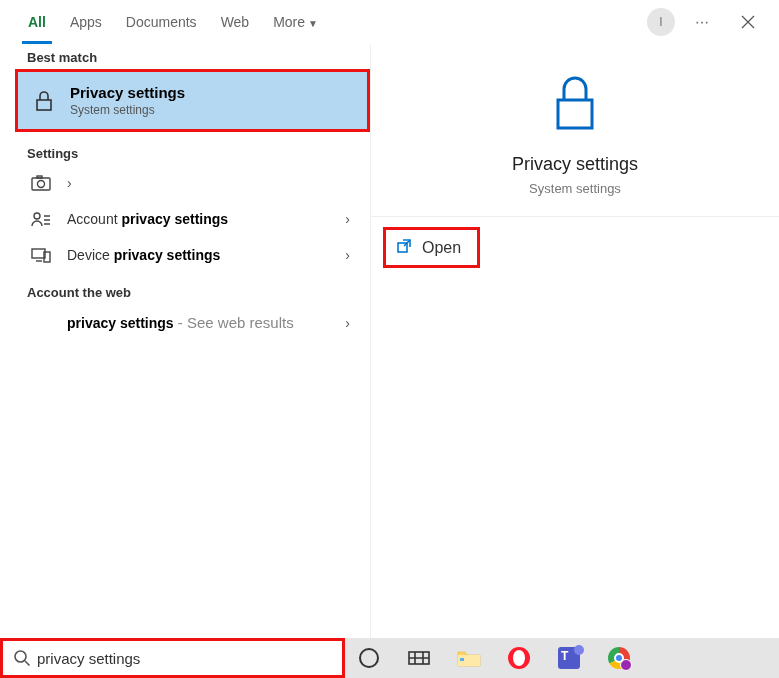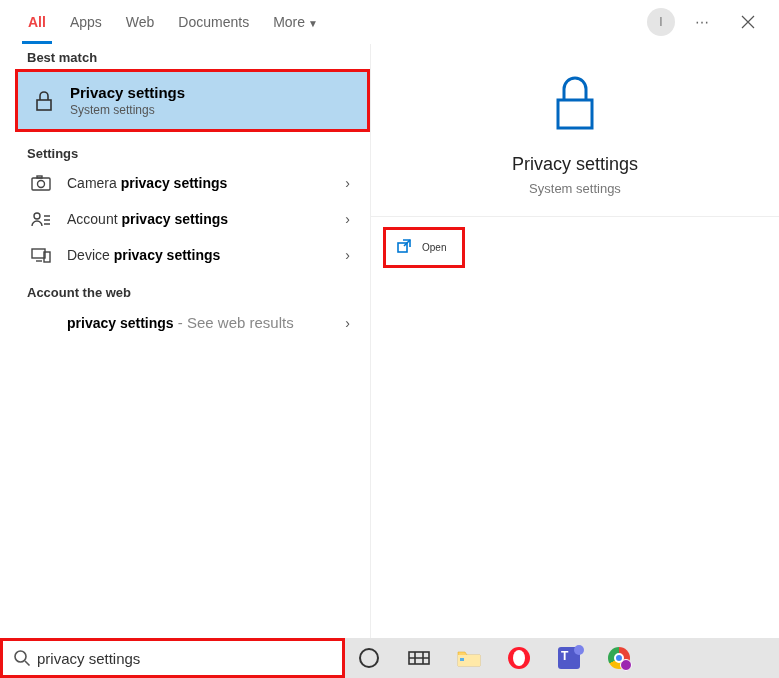--- a/index.html
+++ b/index.html
@@ -1,20 +1,20 @@
 <!DOCTYPE html>
 <html><head>
   <meta charset="utf-8">
   <style>
     * { box-sizing: border-box; margin: 0; padding: 0; font-family: "Segoe UI", -apple-system, sans-serif; }
     body { width: 779px; height: 678px; background: #fff; overflow: hidden; position: relative; }
     
     .tab-bar { height: 44px; display: flex; align-items: center; padding: 0 12px 0 16px; border-bottom: 1px solid transparent; }
     .tab { padding: 0 12px; height: 44px; line-height: 44px; font-size: 14px; color: #666; cursor: pointer; position: relative; }
-    .tab.active { color: #ef4444; font-weight: 600; }
+    .tab.active { color: #15803d; font-weight: 600; }
     .tab.active::after { content:""; position:absolute; left:6px; right:6px; bottom:0; height:3px; background:#0078d4; }
     .tab-chevron { margin-left: 3px; font-size: 10px; color:#666; }
     .tab-bar-right { margin-left: auto; display:flex; align-items:center; gap: 8px; }
     .avatar { width:28px; height:28px; border-radius:50%; background:#e5e5e5; display:flex; align-items:center; justify-content:center; color:#777; font-size:12px; }
     .dots, .close-btn { width:38px; height:38px; display:flex; align-items:center; justify-content:center; color:#666; cursor:pointer; font-size:14px; }
     .close-btn svg { stroke:#555; }
     
     .content { display:flex; height: calc(100% - 44px - 40px); margin-left: 15px; }
     
     .left-pane { width: 355px; display:flex; flex-direction:column; overflow:hidden; }
@@ -33,21 +33,21 @@
     .chev-right { color:#555; font-size:14px; padding-right:6px; }
     
     .right-pane { flex:1; border-left: 1px solid #eee; display:flex; flex-direction:column; }
     .preview-header { display:flex; flex-direction:column; align-items:center; padding: 30px 0 20px 0; border-bottom:1px solid #eee; }
     .big-lock { margin-bottom:18px; }
     .preview-title { font-size:18px; color:#222; }
     .preview-sub { font-size:13px; color:#777; margin-top:6px; }
     .preview-actions { padding: 10px 12px; }
     .open-btn { display:inline-flex; align-items:center; padding: 8px 16px 8px 10px; border:3px solid #e11; cursor:pointer; }
     .open-btn .ob-icon { color:#0078d4; margin-right:10px; font-size:14px; }
-    .open-btn .ob-label { font-size:10px; color:#333; }
+    .open-btn .ob-label { font-size:16px; color:#333; }
     
     .bottom-area { position:absolute; bottom:0; left:0; right:0; height:40px; display:flex; }
     .search-box { width:345px; height:40px; display:flex; align-items:center; border:3px solid #e11; background:#fff; padding:0 8px; }
     .search-box svg { margin:0 6px 0 2px; }
     .search-input { border:none; outline:none; font-size:15px; color:#333; flex:1; background:transparent; }
     
     .taskbar { flex:1; background:#e5e5e5; display:flex; align-items:center; padding-left:10px; gap:22px; }
     .taskbar-item { width:28px; height:28px; display:flex; align-items:center; justify-content:center; cursor:pointer; }
     .circle-icon { width:20px; height:20px; border:2px solid #333; border-radius:50%; }
     .opera-circle { width:22px; height:22px; border-radius:50%; background:#ff1b2d; position:relative; }
@@ -58,22 +58,22 @@
     .chrome-dot { width:22px; height:22px; border-radius:50%; background: conic-gradient(#ea4335 0 120deg,#fbbc05 120deg 240deg,#34a853 240deg 360deg); position:relative; }
     .chrome-dot::after { content:""; position:absolute; inset:6px; background:#4285f4; border-radius:50%; border:2px solid #fff; }
     .chrome-dot::before { content:""; position:absolute; right:-2px; bottom:-2px; width:10px; height:10px; background:#9c27b0; border-radius:50%; border:1px solid #fff; }
   </style>
 </head>
 <body>
 
 <div class="tab-bar">
   <div class="tab active">All</div>
   <div class="tab">Apps</div>
+  <div class="tab">Documents</div>
   <div class="tab">Web</div>
-  <div class="tab">Documents</div>
   <div class="tab"><span>More</span><span class="tab-chevron">▼</span></div>
   <div class="tab-bar-right">
     <div class="avatar">I</div>
     <div class="dots">⋯</div>
     <div class="close-btn">
       <svg width="14" height="14" viewBox="0 0 14 14">
           <path d="M1 1 L13 13 M13 1 L1 13" stroke-width="1.2" fill="none"></path>
         </svg>
     </div>
   </div>
@@ -99,21 +99,20 @@
     <div class="section-label" style="margin-top:8px;">Settings</div>
 
     <div class="result-item">
       <div class="ri-icon">
         <svg width="20" height="16" viewBox="0 0 20 16" fill="none" stroke="#444" stroke-width="1.4">
             <rect x="1" y="3" width="18" height="12" rx="1"></rect>
             <circle cx="10" cy="9" r="3.5"></circle>
             <rect x="6" y="1" width="5" height="2"></rect>
           </svg>
       </div>
-      <div class="ri-text"><span>Camera </span><b>privacy settings</b></div>
       <div class="chev-right">›</div>
     </div>
 
     <div class="result-item">
       <div class="ri-icon">
         <svg width="20" height="16" viewBox="0 0 20 16" fill="none" stroke="#444" stroke-width="1.4">
             <circle cx="6" cy="5" r="3"></circle>
             <path d="M1 15 a5 5 0 0 1 10 0"></path>
             <path d="M13 5 h6 M13 9 h6 M13 13 h6"></path>
           </svg>

